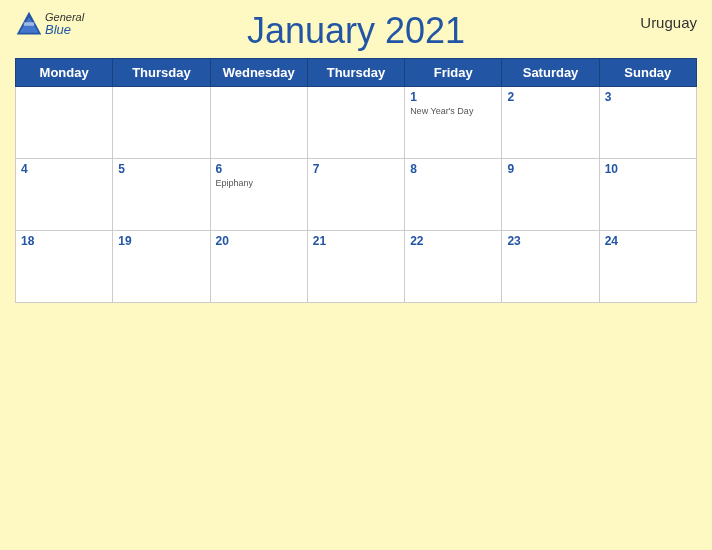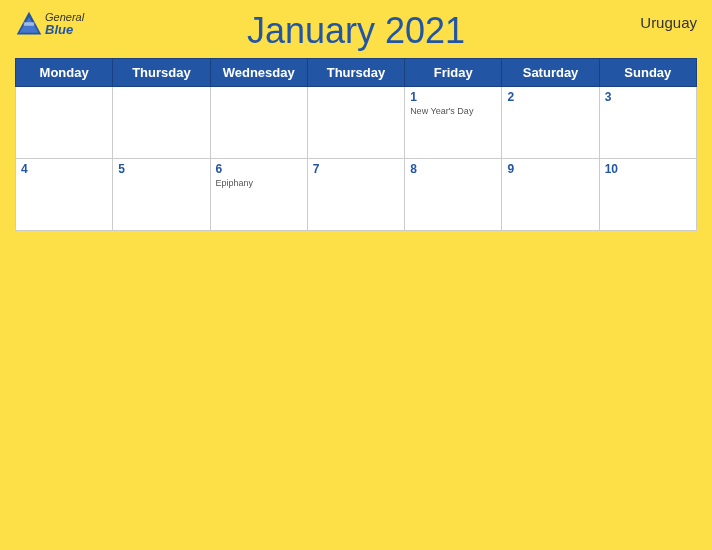--- a/index.html
+++ b/index.html
@@ -6,21 +6,21 @@
     body {
       font-family: Arial, sans-serif;
       background: #fff;
       width: 712px;
       height: 550px;
       overflow: hidden;
     }
     .calendar-container {
       width: 712px;
       height: 550px;
-      background: #fde047;
+      background: #fef9c3;
       padding: 10px 15px 10px 15px;
     }
     .calendar-header {
       display: flex;
       align-items: center;
       justify-content: center;
       position: relative;
       margin-bottom: 6px;
     }
     .logo-area {
@@ -36,21 +36,21 @@
       line-height: 1.1;
     }
     .logo-general {
       font-size: 11px;
       color: #333;
       font-style: italic;
     }
     .logo-blue {
       font-size: 13px;
       color: #2255a4;
-      font-weight: bold;
+      font-weight: normal;
       font-style: italic;
     }
     .logo-icon {
       width: 28px;
       height: 28px;
       margin-right: 2px;
     }
     .country-label {
       position: absolute;
       right: 0;
@@ -167,15 +167,38 @@
           <td>
             <span class="day-number">8</span>
           </td>
           <td>
             <span class="day-number">9</span>
           </td>
           <td>
             <span class="day-number">10</span>
           </td>
         </tr>
+        <tr>
+          <td>
+            <span class="day-number">18</span>
+          </td>
+          <td>
+            <span class="day-number">19</span>
+          </td>
+          <td>
+            <span class="day-number">20</span>
+          </td>
+          <td>
+            <span class="day-number">21</span>
+          </td>
+          <td>
+            <span class="day-number">22</span>
+          </td>
+          <td>
+            <span class="day-number">23</span>
+          </td>
+          <td>
+            <span class="day-number">24</span>
+          </td>
+        </tr>
       </tbody>
   </table>
 </div>
 
 </body></html>

